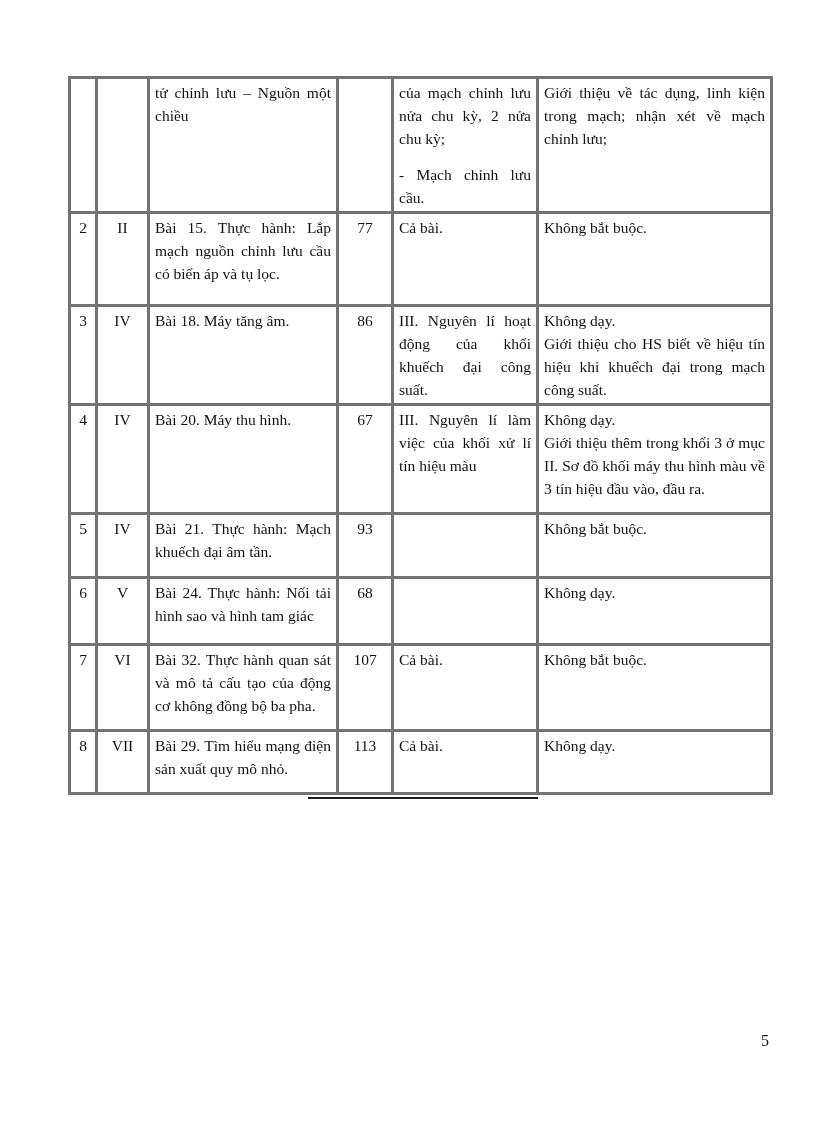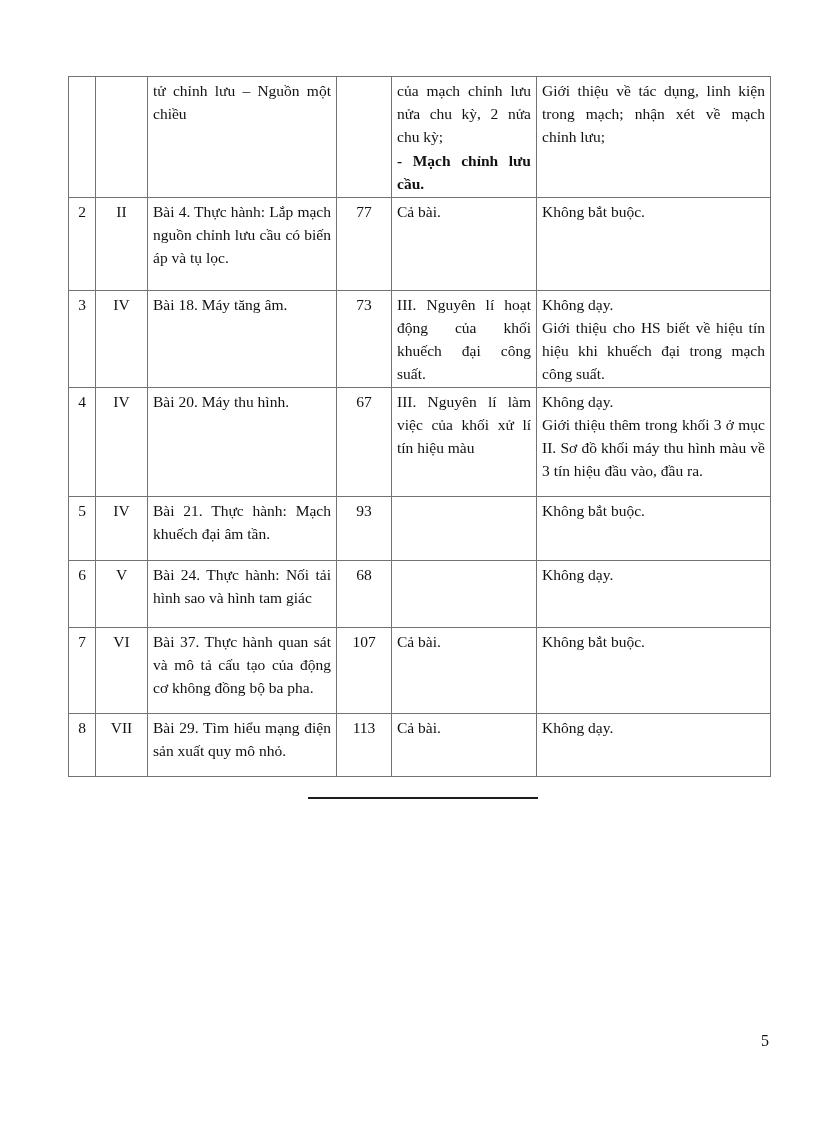--- a/index.html
+++ b/index.html
@@ -11,33 +11,33 @@
     color: #111;
   }
   table.doc-table {
     position: absolute;
     left: 68px; top: 76px;
     border-collapse: collapse;
     table-layout: fixed;
     width: 702px;
   }
   table.doc-table td {
-    border: 1px solid #737373;
+    border: 3px solid #737373;
     vertical-align: top;
     padding: 2px 5px 2px 5px;
     font-size: 15.5px;
     line-height: 23px;
     overflow: hidden;
     word-wrap: break-word;
   }
   td.c-stt, td.c-chap, td.c-page { text-align: center; padding-left: 2px; padding-right: 2px; }
   td.c-lesson, td.c-content, td.c-note { text-align: justify; }
   td p { margin: 0; }
   td p:empty { display: none; }
-  td p.p-gap { margin-top: 1px; font-weight: bold; }
+  td p.p-gap { margin-top: 13px; }
   .footer-line {
     position: absolute;
     left: 308px; top: 797px;
     width: 230px; height: 2px;
     background: #1c1c1c;
   }
   .page-num {
     position: absolute;
     left: 761px; top: 1029px;
     font-size: 16px;
@@ -69,37 +69,37 @@
           <p class="p-gap">- Mạch chỉnh lưu cầu.</p>
         </td>
       <td class="c-note">
           <p>Giới thiệu về tác dụng, linh kiện trong mạch; nhận xét về mạch chỉnh lưu;</p>
         </td>
     </tr>
     <tr style="height:93px">
       <td class="c-stt">2</td>
       <td class="c-chap">II</td>
       <td class="c-lesson">
-          <p>Bài 4. Thực hành: Lắp mạch nguồn chỉnh lưu cầu có biến áp và tụ lọc.</p>
+          <p>Bài 15. Thực hành: Lắp mạch nguồn chỉnh lưu cầu có biến áp và tụ lọc.</p>
         </td>
       <td class="c-page">77</td>
       <td class="c-content">
           <p>Cả bài.</p>
         </td>
       <td class="c-note">
           <p>Không bắt buộc.</p>
         </td>
     </tr>
     <tr style="height:93px">
       <td class="c-stt">3</td>
       <td class="c-chap">IV</td>
       <td class="c-lesson">
           <p>Bài 18. Máy tăng âm.</p>
         </td>
-      <td class="c-page">73</td>
+      <td class="c-page">86</td>
       <td class="c-content">
           <p>III. Nguyên lí hoạt động của khối khuếch đại công suất.</p>
         </td>
       <td class="c-note">
           <p>Không dạy.</p>
           <p>Giới thiệu cho HS biết về hiệu tín hiệu khi khuếch đại trong mạch công suất.</p>
         </td>
     </tr>
     <tr style="height:109px">
       <td class="c-stt">4</td>
@@ -137,21 +137,21 @@
       <td class="c-page">68</td>
       <td class="c-content"></td>
       <td class="c-note">
           <p>Không dạy.</p>
         </td>
     </tr>
     <tr style="height:86px">
       <td class="c-stt">7</td>
       <td class="c-chap">VI</td>
       <td class="c-lesson">
-          <p>Bài 37. Thực hành quan sát và mô tả cấu tạo của động cơ không đồng bộ ba pha.</p>
+          <p>Bài 32. Thực hành quan sát và mô tả cấu tạo của động cơ không đồng bộ ba pha.</p>
         </td>
       <td class="c-page">107</td>
       <td class="c-content">
           <p>Cả bài.</p>
         </td>
       <td class="c-note">
           <p>Không bắt buộc.</p>
         </td>
     </tr>
     <tr style="height:63px">

